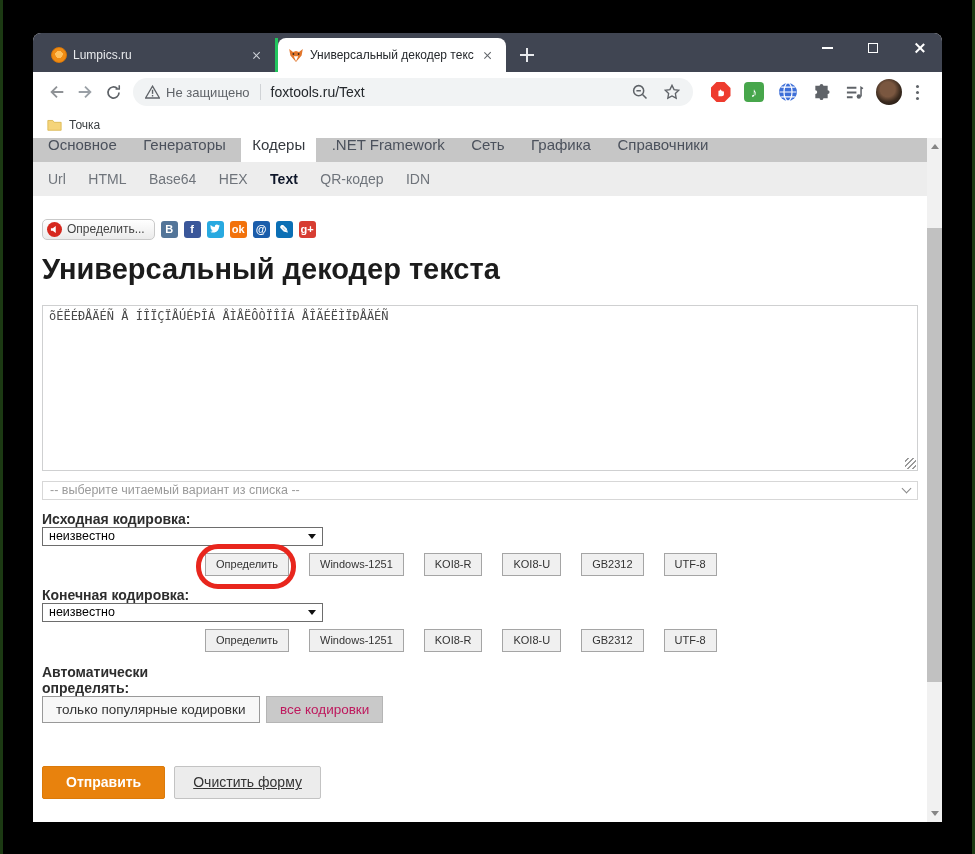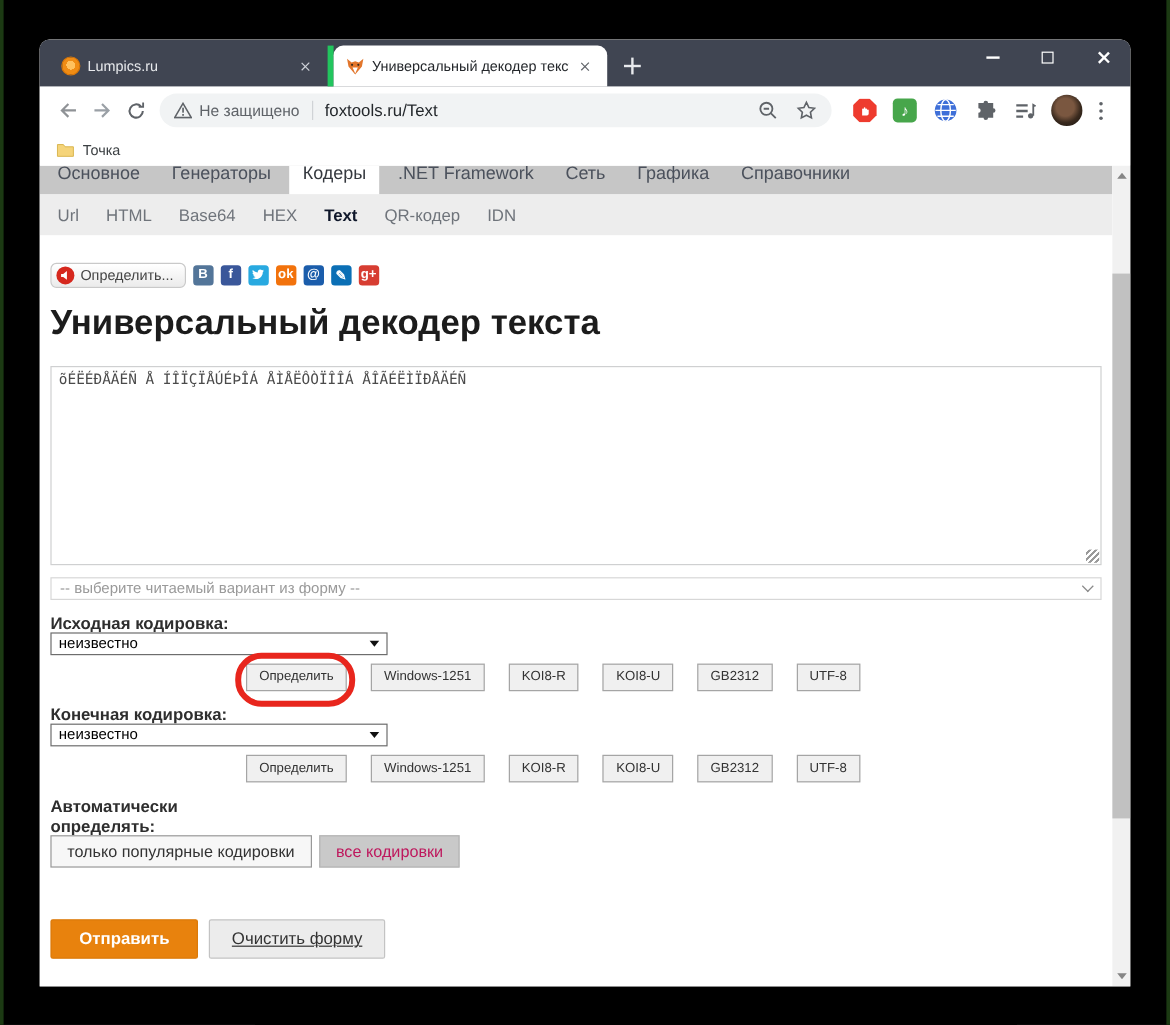--- a/index.html
+++ b/index.html
@@ -19,21 +19,21 @@
   .winctl .ctl { width:46px; height:30px; display:flex; align-items:center; justify-content:center; cursor:pointer; }
   .ic-min { width:11px; height:1.5px; background:#fff; }
   .ic-max { width:10px; height:10px; border:1.5px solid #fff; }
   .ic-x   { position:relative; width:12px; height:12px; }
   .ic-x::before,.ic-x::after { content:""; position:absolute; left:5.5px; top:0; width:1.5px; height:12px; background:#fff; }
   .ic-x::before { transform:rotate(45deg);} .ic-x::after { transform:rotate(-45deg);}
 
   .tabs { position:absolute; left:8px; bottom:0; display:flex; align-items:flex-end; }
   .tab { height:34px; display:flex; align-items:center; padding:0 10px; width:237px; cursor:pointer; }
   .tab .title { font-size:12px; white-space:nowrap; overflow:hidden; flex:1; margin:0 6px; }
-  .tab-inactive { color:#dfe2e7; border-right:5px solid #22c55e; }
+  .tab-inactive { color:#dfe2e7; border-right:3px solid #22c55e; }
   .tab-inactive .title { color:#e8eaed; }
   .tab-active { background:#fff; border-radius:8px 8px 0 0; width:228px; }
   .tab-active .title { color:#25282c; }
   .tabx { position:relative; width:16px; height:16px; border-radius:8px; flex:none; cursor:pointer; }
   .tabx::before,.tabx::after { content:""; position:absolute; left:7.3px; top:3.5px; width:1.4px; height:9px; }
   .tabx::before{ transform:rotate(45deg);} .tabx::after{ transform:rotate(-45deg);}
   .tabx-light::before,.tabx-light::after { background:#cfd3da; }
   .tabx-dark::before,.tabx-dark::after { background:#5f6368; }
   .favicon { width:16px; height:16px; flex:none; }
   .fav-lumpics { border-radius:50%; background:radial-gradient(circle at 50% 45%, #ffc15e 0 35%, #f08c14 36% 100%); border:1px solid #d97708; }
@@ -317,21 +317,21 @@
         </div>
 
         <h1 class="pagetitle">Универсальный декодер текста</h1>
 
         <div class="ta-wrap">
           <textarea class="decoder" spellcheck="false" style="">õÉËÉÐÅÄÉÑ Å ÍÎÏÇÏÅÚÉÞÎÁ ÅÌÅËÔÒÏÎÎÁ ÅÎÃÉËÌÏÐÅÄÉÑ</textarea>
           <div class="ta-grip"></div>
         </div>
 
         <div class="sel sel-variant">
-          <span>-- выберите читаемый вариант из форму --</span>
+          <span>-- выберите читаемый вариант из списка --</span>
           <span class="chev"></span>
         </div>
 
         <div class="frow">
           <div class="flabel">Исходная кодировка:</div>
           <div class="sel sel-enc">
             <span>неизвестно</span>
             <span class="caret"></span>
           </div>
         </div>

